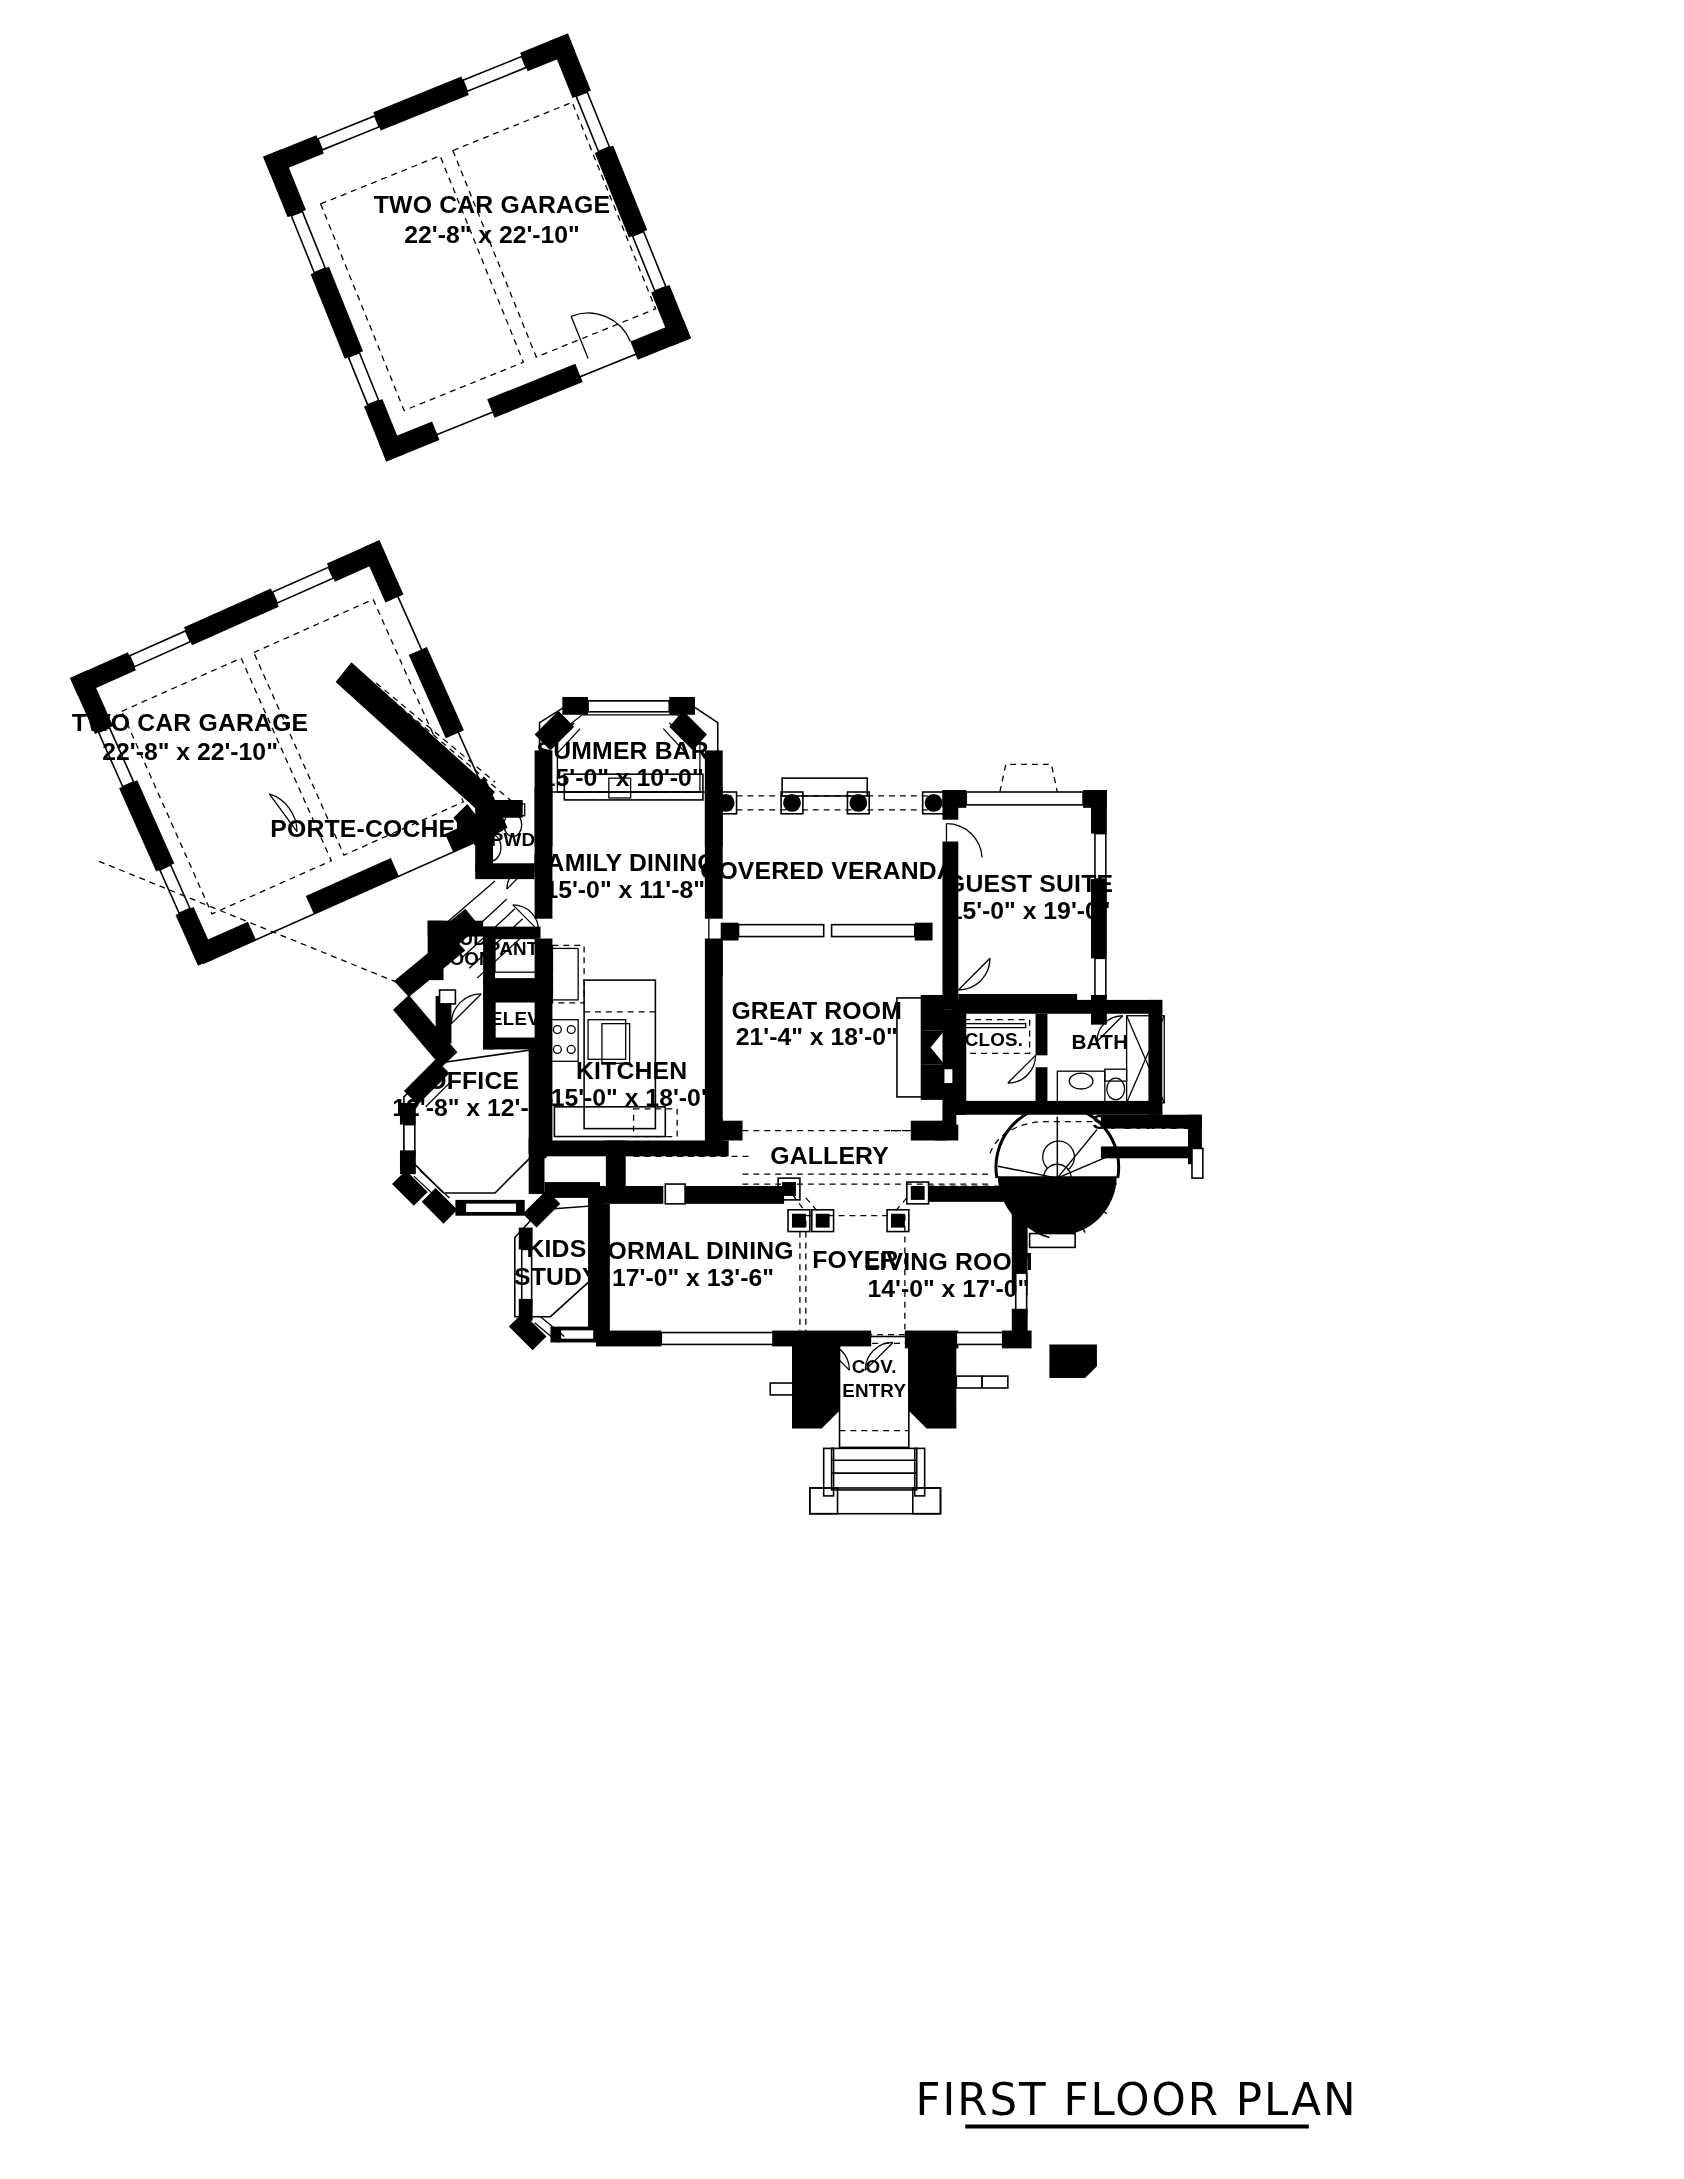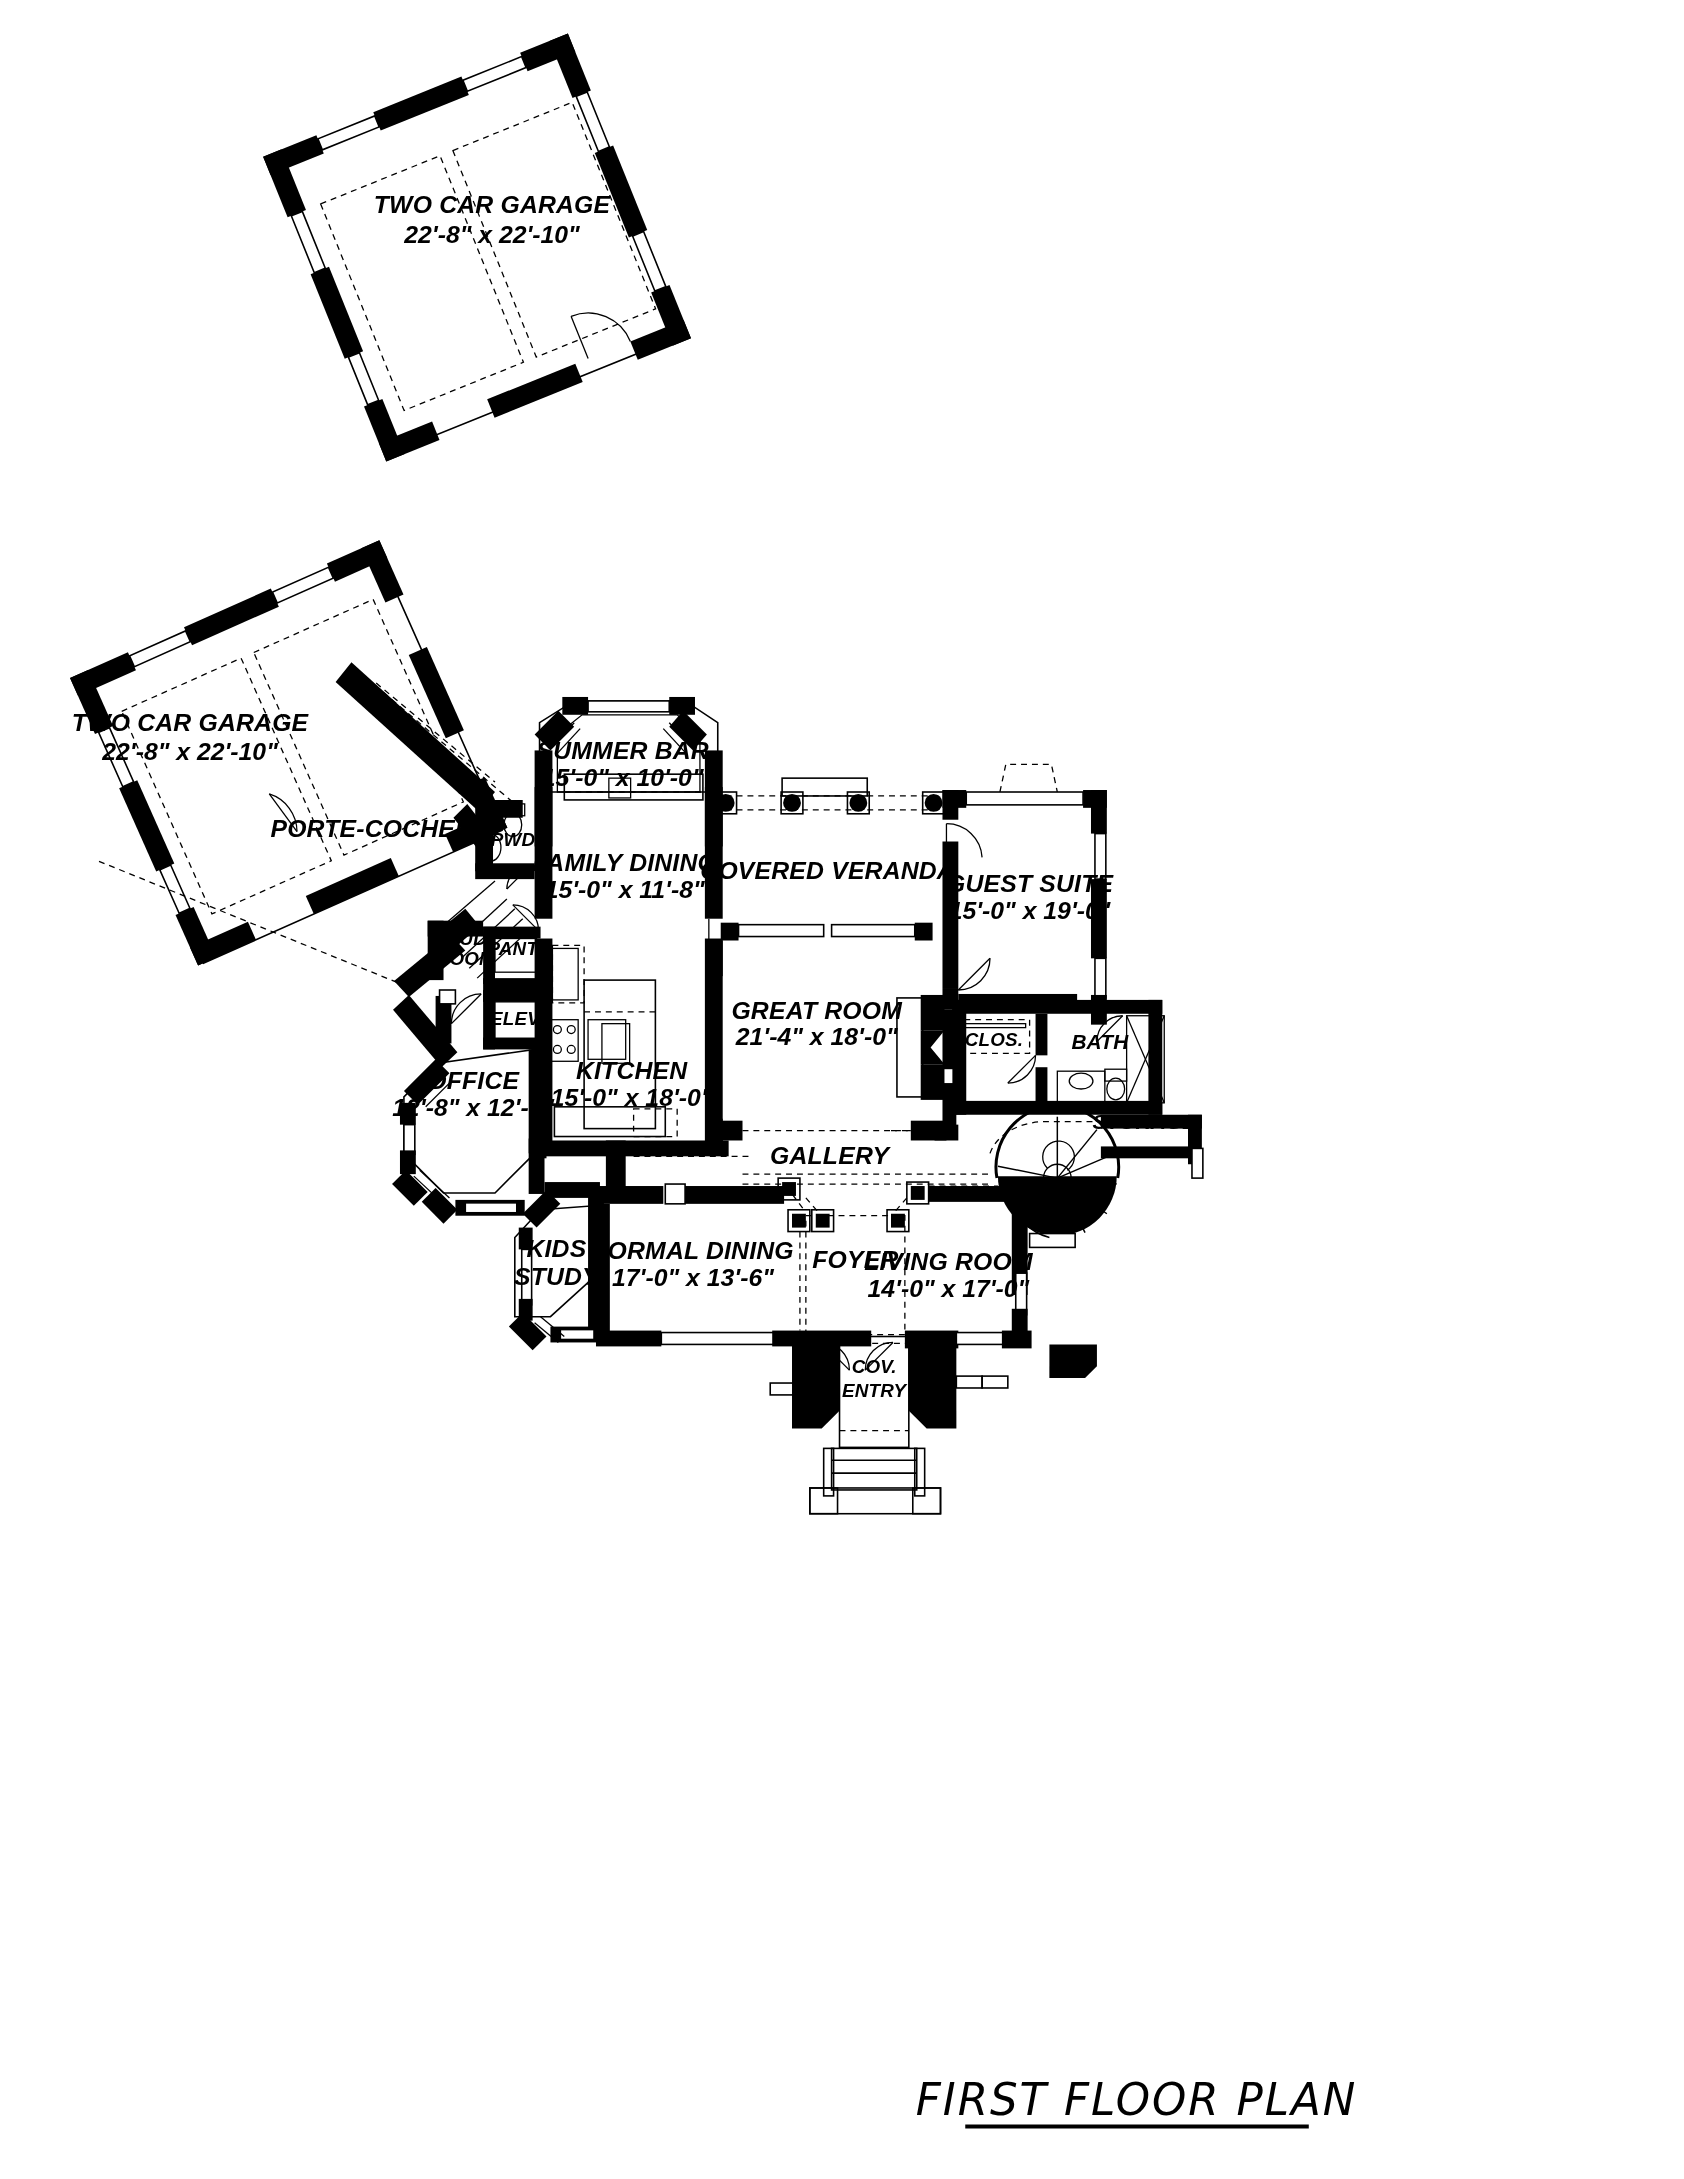--- a/index.html
+++ b/index.html
@@ -13,21 +13,20 @@
     height: 2179px;
     position: relative;
     font-family: "Liberation Sans", sans-serif;
     overflow: hidden;
   }
   #plan-root {
     position: absolute;
     left: 0; top: 0;
     width: 1684px;
     height: 2179px;
-    font-style: italic;
   }
   svg.plan {
     display: block;
     width: 1684px;
     height: 2179px;
   }
   
   .wall        { fill: #000000; stroke: none; }
   .thinline2   { fill: none; stroke: #000000; stroke-width: 1.6; }
   .hairline    { fill: none; stroke: #000000; stroke-width: 1.3; }

